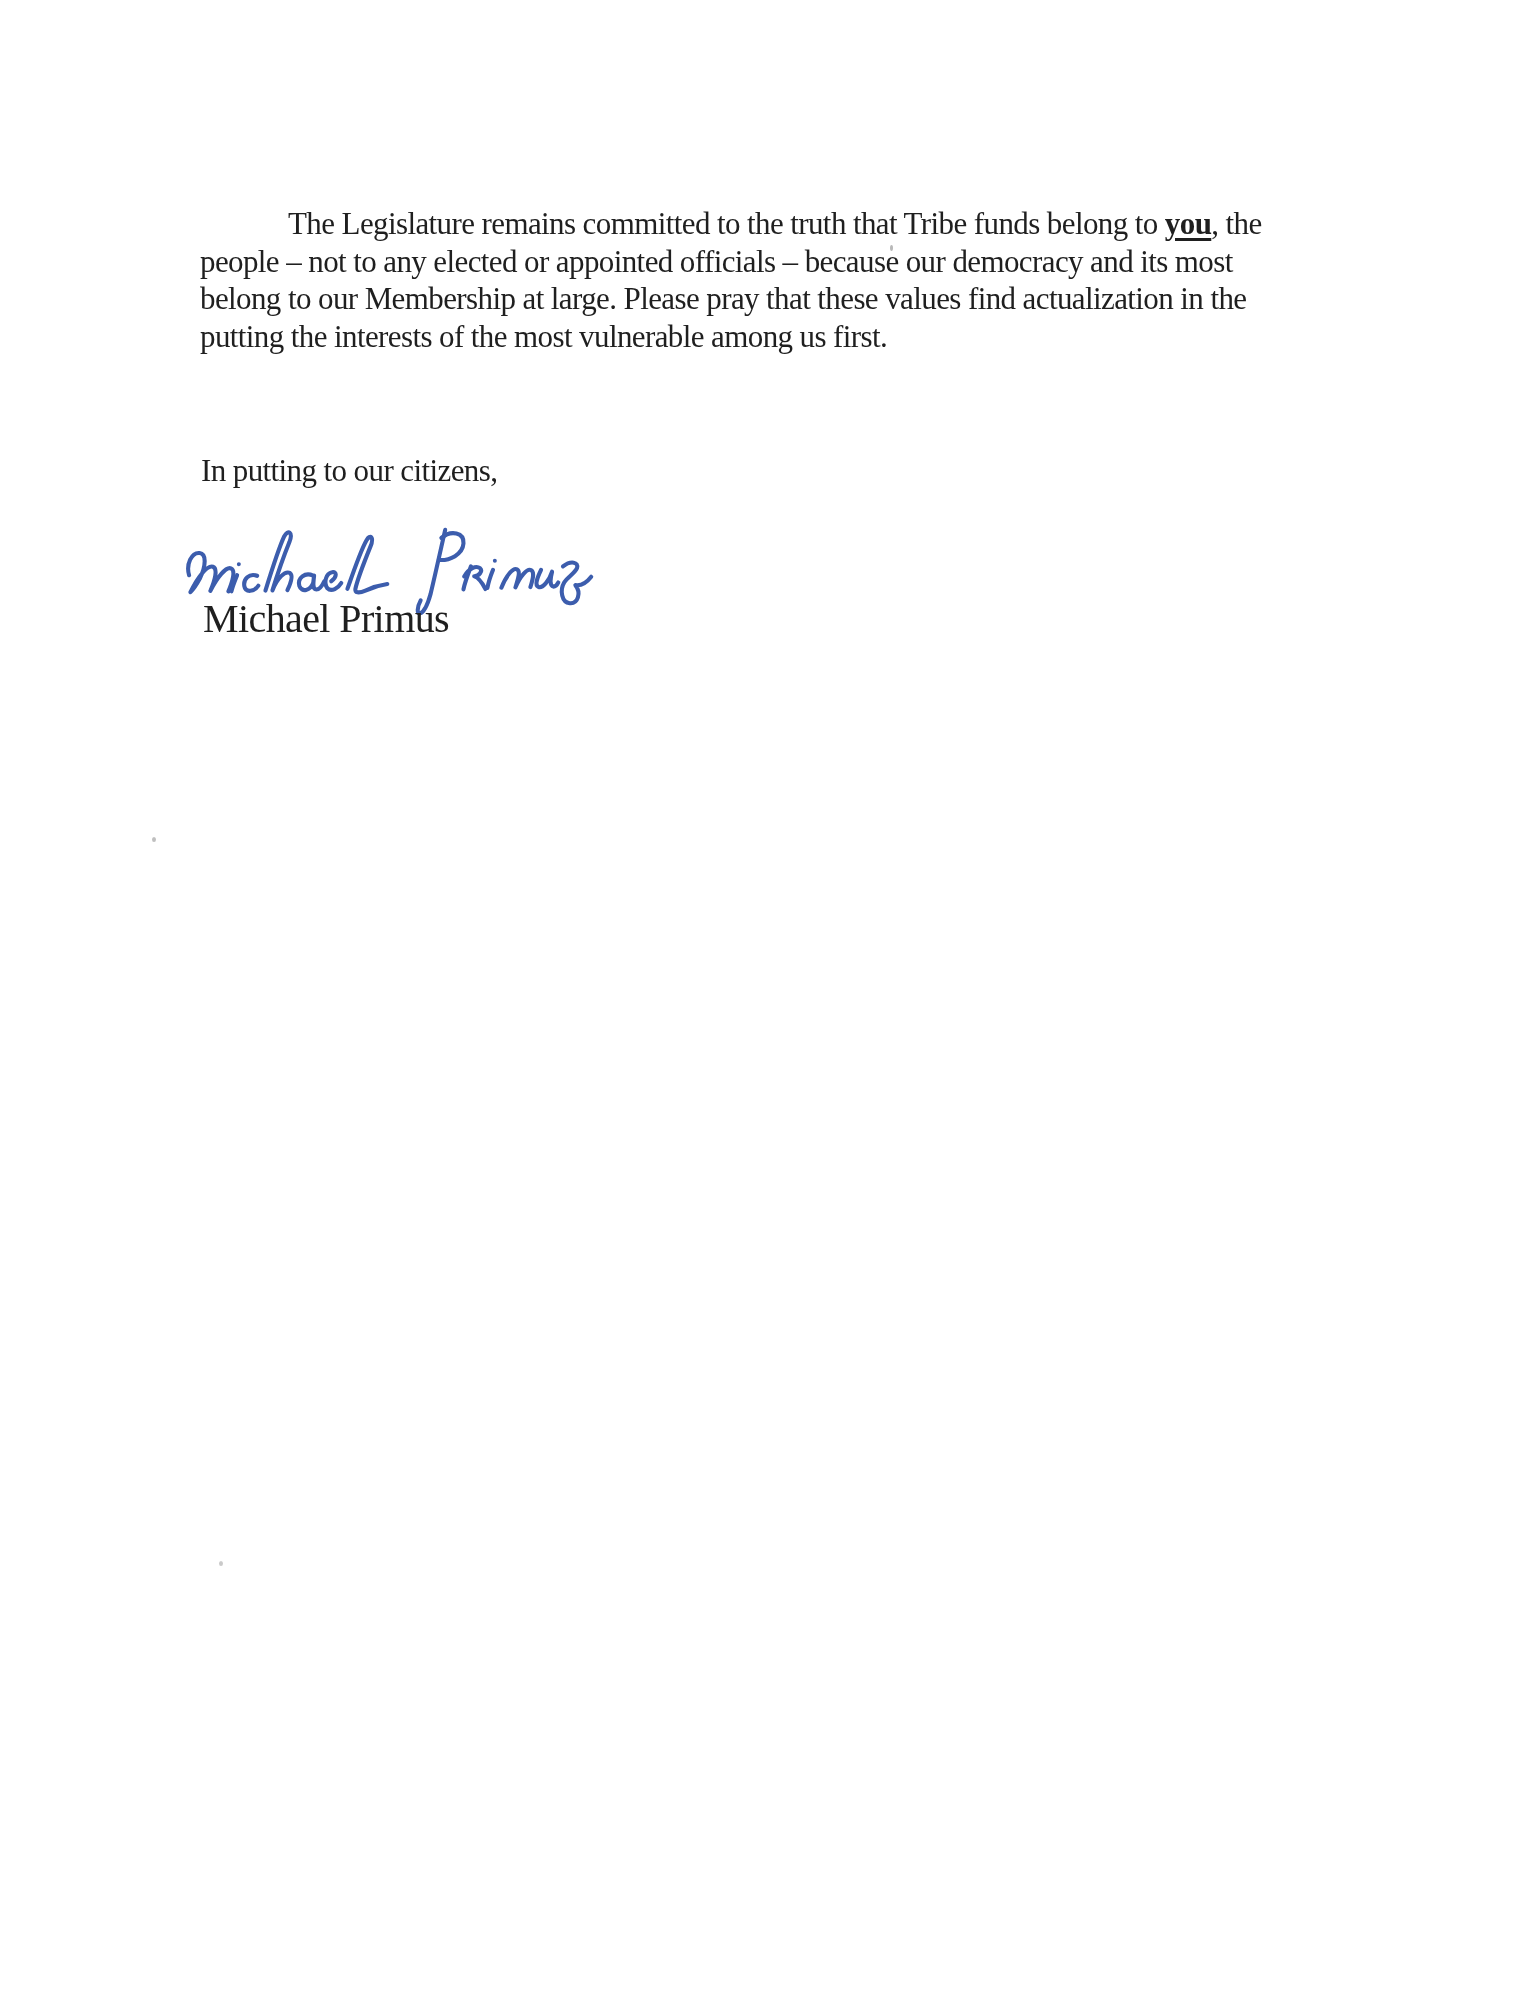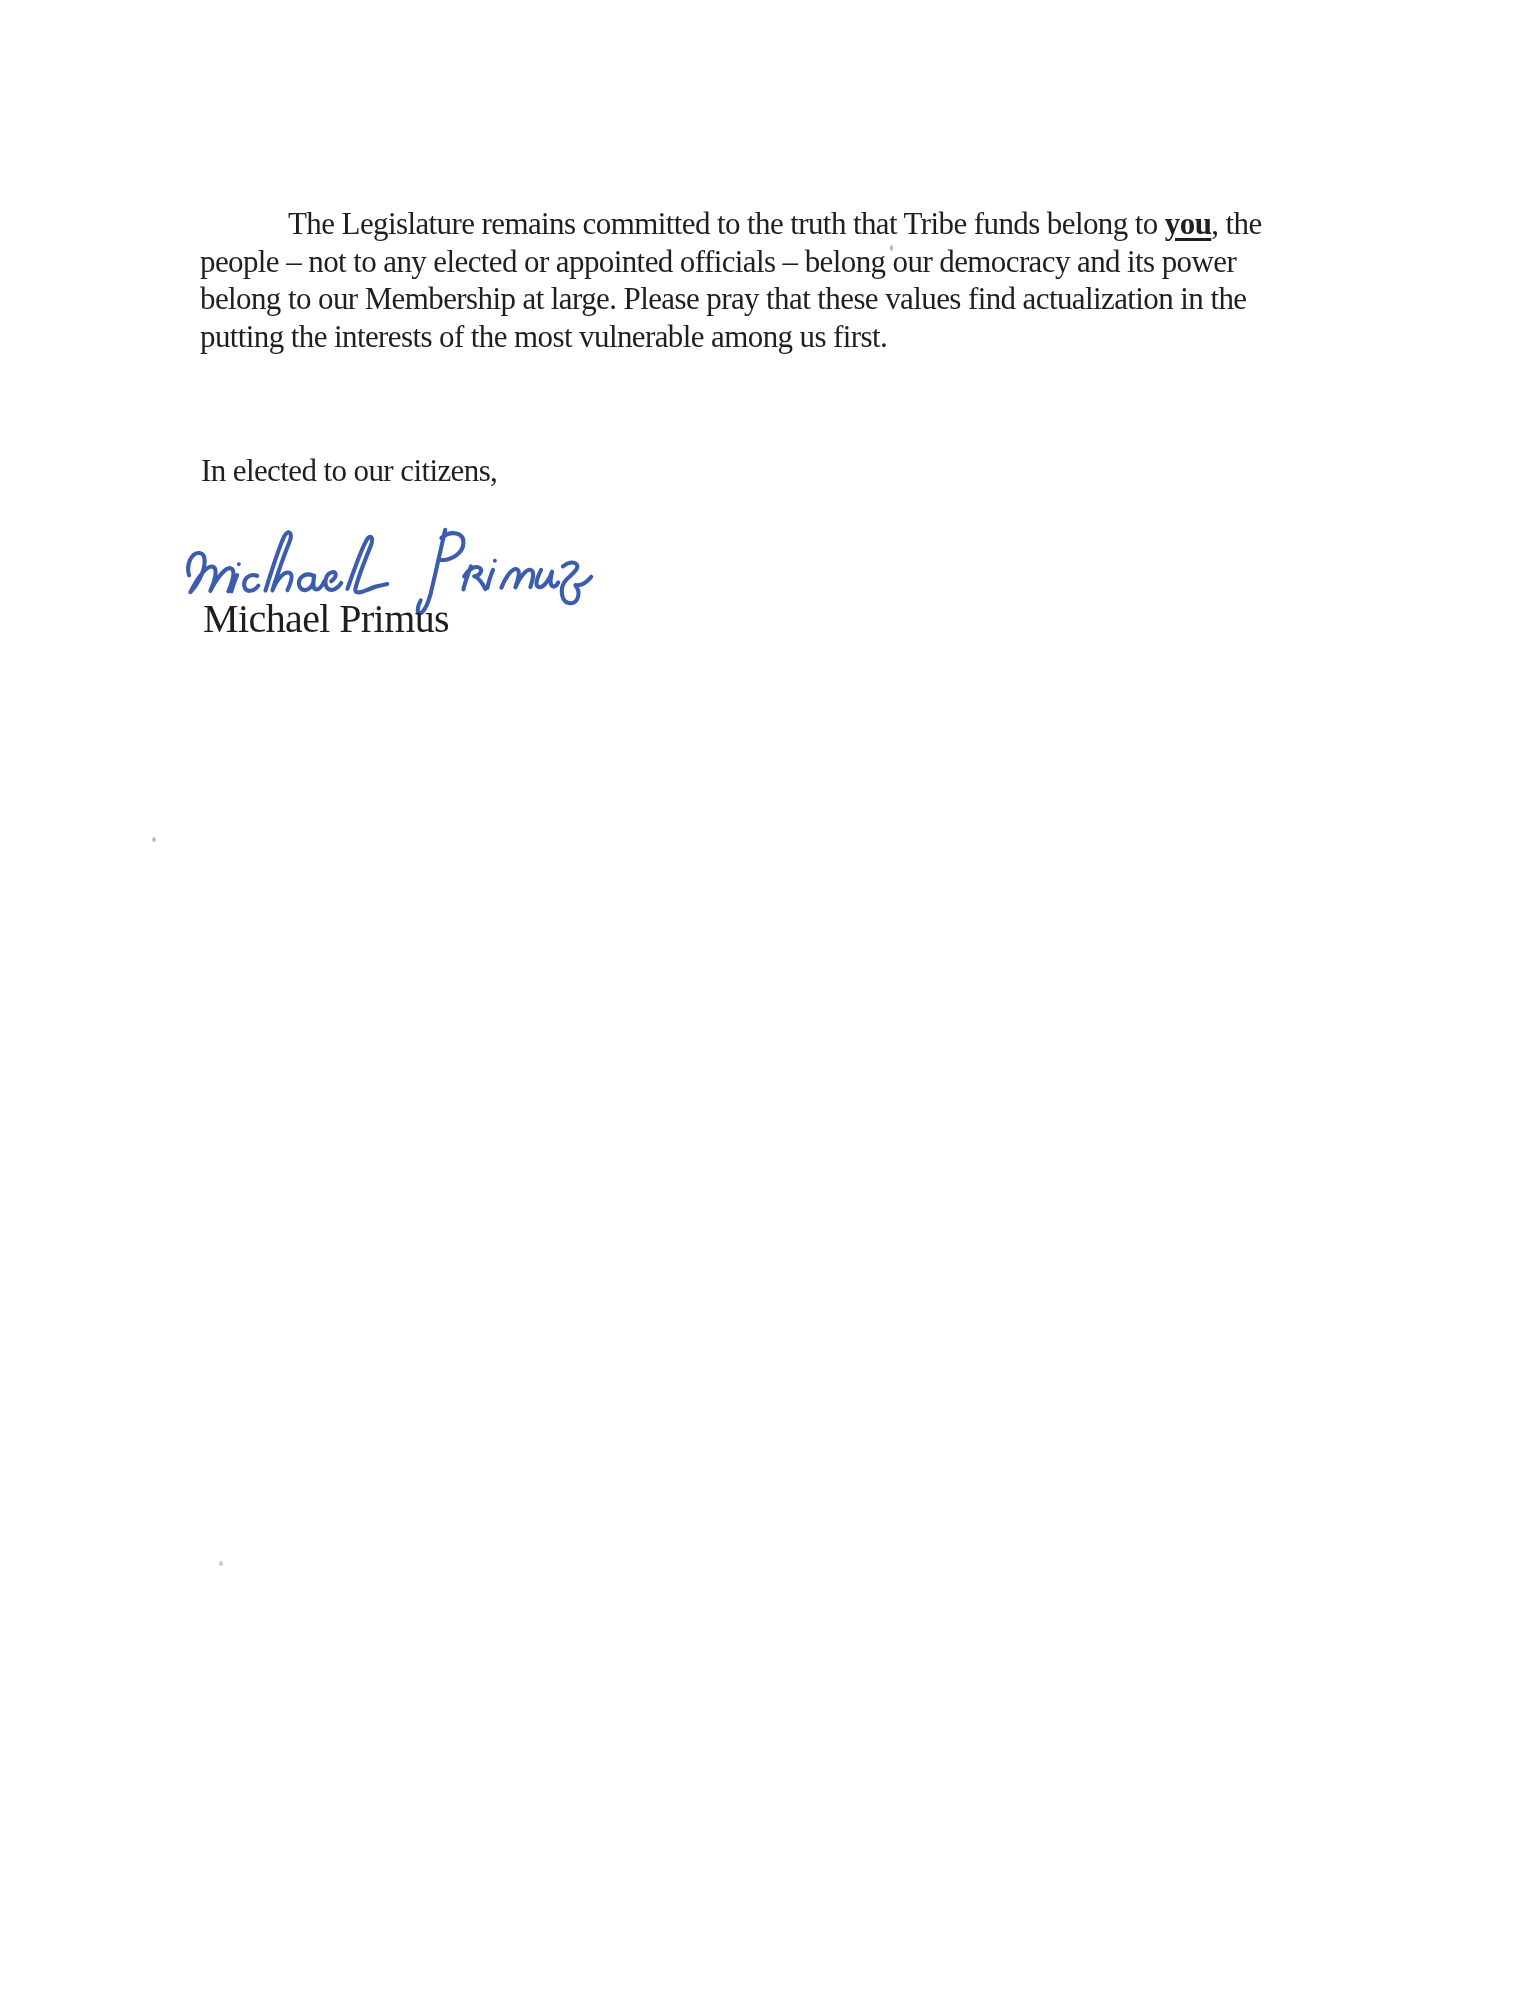--- a/index.html
+++ b/index.html
@@ -96,26 +96,26 @@
   .speck.s2 { left: 219px; top: 1561px; width: 4px; height: 5px; opacity: 0.45; }
   .speck.s3 { left: 890px; top: 245px; width: 3px; height: 6px; opacity: 0.6; }
 </style>
 </head>
 <body>
 
 <div class="page">
 
   <div class="paragraph" id="paragraph">
       <div class="pline indent"><span>The Legislature remains committed to the truth that Tribe funds belong to </span><span class="b u">you</span><span>, the</span></div>
-      <div class="pline"><span>people – not to any elected or appointed officials – belong our democracy and its power</span></div>
+      <div class="pline"><span>people – not to any elected or appointed officials – because our democracy and its most</span></div>
       <div class="pline"><span>belong to our Membership at large. Please pray that these values find actualization in the</span></div>
       <div class="pline"><span>putting the interests of the most vulnerable among us first.</span></div>
     </div>
 
-  <div class="closing">In elected to our citizens,</div>
+  <div class="closing">In putting to our citizens,</div>
 
   <svg class="signature" viewBox="0 0 420 104" xmlns="http://www.w3.org/2000/svg" aria-hidden="true">
     <g fill="none" stroke="#2e51a7" stroke-width="4.1" stroke-linecap="round" stroke-linejoin="round" opacity="0.93">
 
       <path d="M9,54 C6,43 12,31 20,32 C27,33 26,45 20,57 C16,64 12,69 10,71 C17,57 27,44 33,46 C38,48 35,59 30,70 C37,57 46,46 51,48 C56,50 52,62 48,71"></path>
       <path d="M57,55 C54,62 52,67 51,71"></path>
       <circle cx="59" cy="44" r="2" fill="#2e51a7" stroke="none"></circle>
       <path d="M77,56 C69,53 63,59 64,66 C65,73 74,72 78,66"></path>
       <path d="M85,71 C91,53 99,29 105,17 C109,10 114,13 110,23 C104,37 96,59 92,71 C97,59 105,51 110,54 C114,57 109,67 107,71"></path>
       <path d="M133,57 C125,53 117,59 119,67 C121,74 130,72 133,64 L134,57 C133,64 132,71 136,71 C139,71 142,67 144,63"></path>

